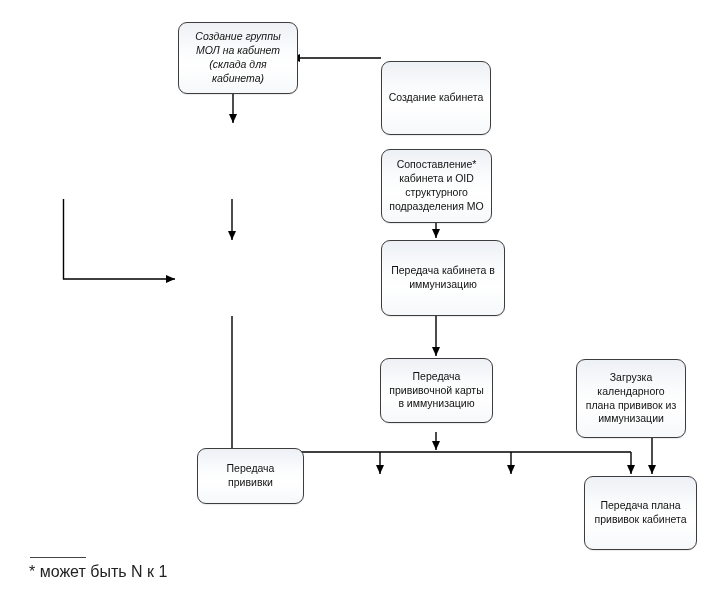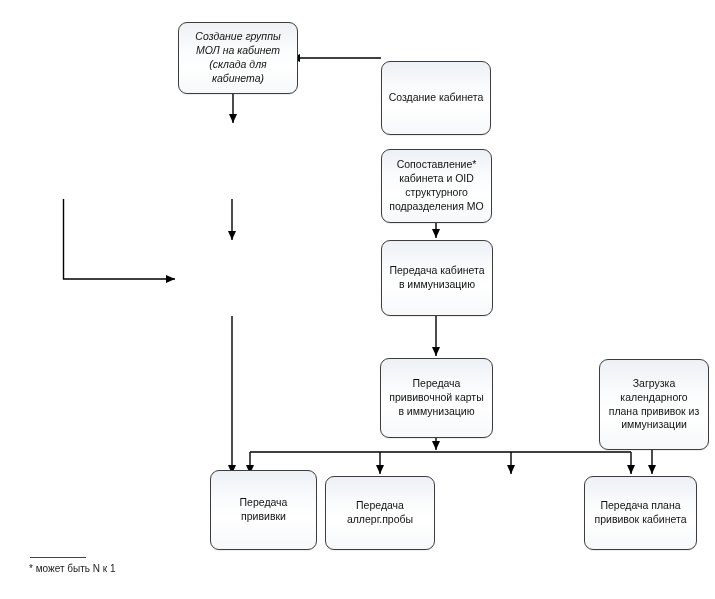--- a/index.html
+++ b/index.html
@@ -39,21 +39,21 @@
     position: absolute;
     left: 30px;
     top: 557px;
     width: 56px;
     border-top: 1.2px solid #444444;
   }
   .footnote-text {
     position: absolute;
     left: 29px;
     top: 563px;
-    font-size: 10px;
+    font-size: 16px;
     color: #222222;
   }
 </style>
 </head>
 <body>
 
 <div class="canvas">
 
   <svg class="connector-layer" viewBox="0 0 715 599" xmlns="http://www.w3.org/2000/svg">
     <defs>
@@ -88,39 +88,36 @@
     <span>Создание кабинета</span>
   </div>
 
 
 
   <div class="node" style="left:381px; top:124px; width:111px; height:74px;margin-top:25px;">
     <span>Сопоставление* кабинета и OID структурного подразделения МО</span>
   </div>
 
 
-  <div class="node" style="left:381px; top:240px; width:112px; height:76px;">
+  <div class="node" style="left:381px; top:240px; width:124px; height:76px;">
     <span>Передача кабинета в иммунизацию</span>
   </div>
 
-  <div class="node" style="left:380px; top:358px; width:113px; height:80px;">
+  <div class="node" style="left:380px; top:358px; width:113px; height:65px;">
     <span>Передача прививочной карты в иммунизацию</span>
   </div>
 
-  <div class="node" style="left:599px; top:359px; width:110px; height:91px;text-align:center;">
+  <div class="node" style="left:576px; top:359px; width:110px; height:79px;text-align:center;">
     <span>Загрузка календарного плана прививок из иммунизации</span>
   </div>
 
-  <div class="node" style="left:197px; top:470px; width:107px; height:80px;margin-left:13px;">
+  <div class="node" style="left:197px; top:448px; width:107px; height:56px;">
     <span>Передача прививки</span>
   </div>
 
-  <div class="node" style="left:325px; top:476px; width:110px; height:74px;">
-    <span>Передача аллерг.пробы</span>
-  </div>
 
 
   <div class="node" style="left:584px; top:476px; width:113px; height:74px;">
     <span>Передача плана прививок кабинета</span>
   </div>
 
   <div class="footnote-rule"></div>
   <div class="footnote-text">* может быть N к 1</div>
 
 </div>

